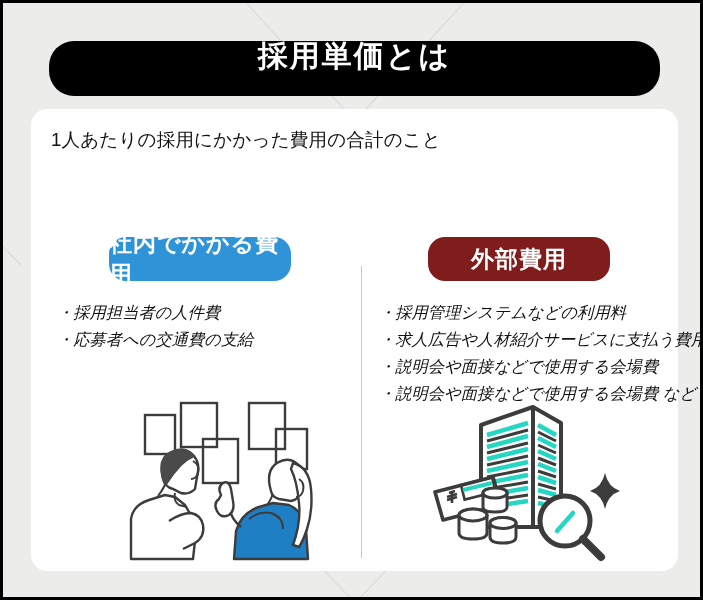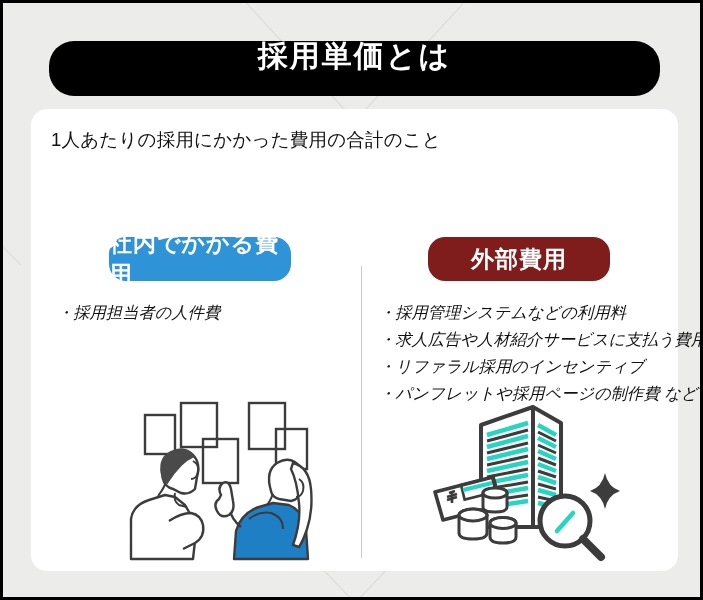--- a/index.html
+++ b/index.html
@@ -122,30 +122,31 @@
     <div id="lead">
       <div>1人あたりの採用にかかった費用の合計のこと</div>
     </div>
 
     <div id="divider"></div>
 
     <div class="column" id="col-internal">
       <div class="pill" id="pill-internal">社内でかかる費用</div>
       <div class="bullets">
         <div>・採用担当者の人件費</div>
+        <div>・応募者への交通費の支給</div>
       </div>
     </div>
 
     <div class="column" id="col-external">
       <div class="pill" id="pill-external">外部費用</div>
       <div class="bullets">
         <div>・採用管理システムなどの利用料</div>
         <div>・求人広告や人材紹介サービスに支払う費用</div>
-        <div>・リファラル採用のインセンティブ</div>
-        <div>・パンフレットや採用ページの制作費 など</div>
+        <div>・説明会や面接などで使用する会場費</div>
+        <div>・説明会や面接などで使用する会場費 など</div>
       </div>
     </div>
 
     <svg id="illus-left" width="250" height="160" viewBox="0 0 250 160">
       <g fill="none" stroke="#3c3c3c" stroke-width="2.4">
         <rect x="42" y="14" width="30" height="39"></rect>
         <rect x="78" y="2" width="36" height="44"></rect>
         <rect x="100" y="38" width="35" height="44"></rect>
         <rect x="146" y="2" width="36" height="46"></rect>
         <rect x="173" y="28" width="31" height="40"></rect>

